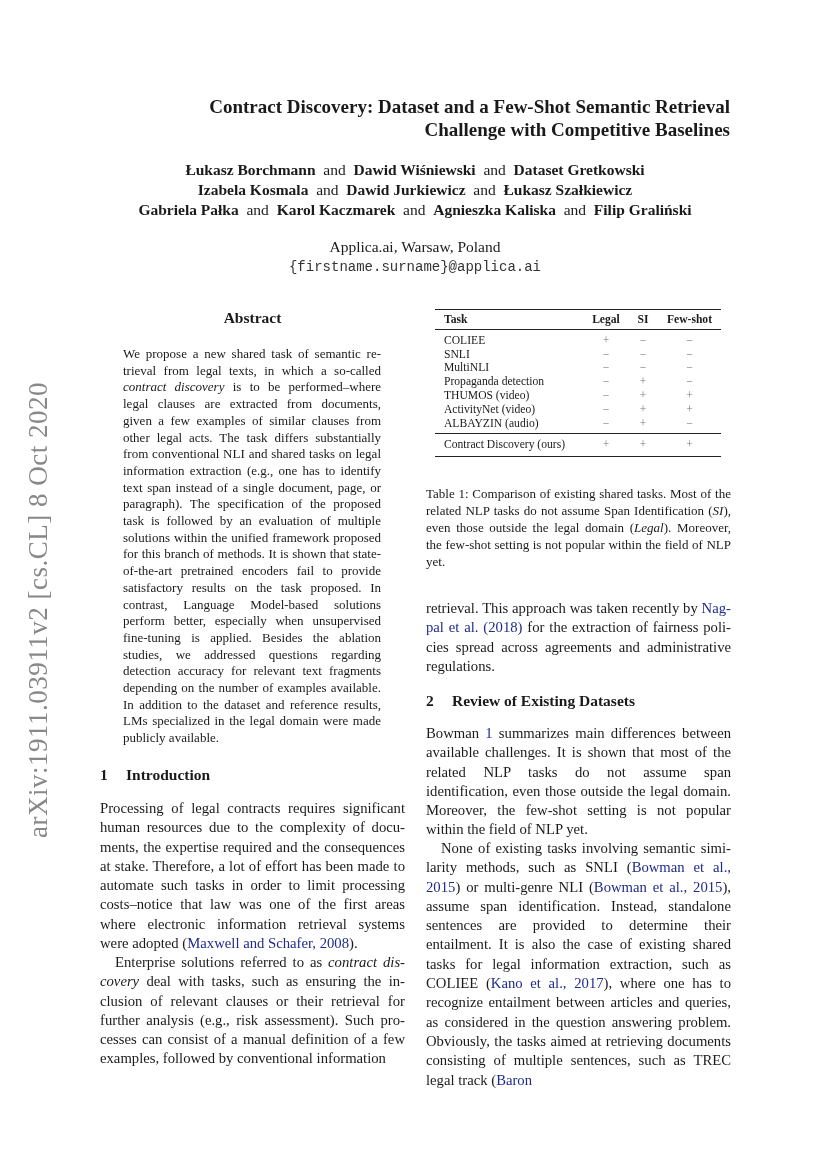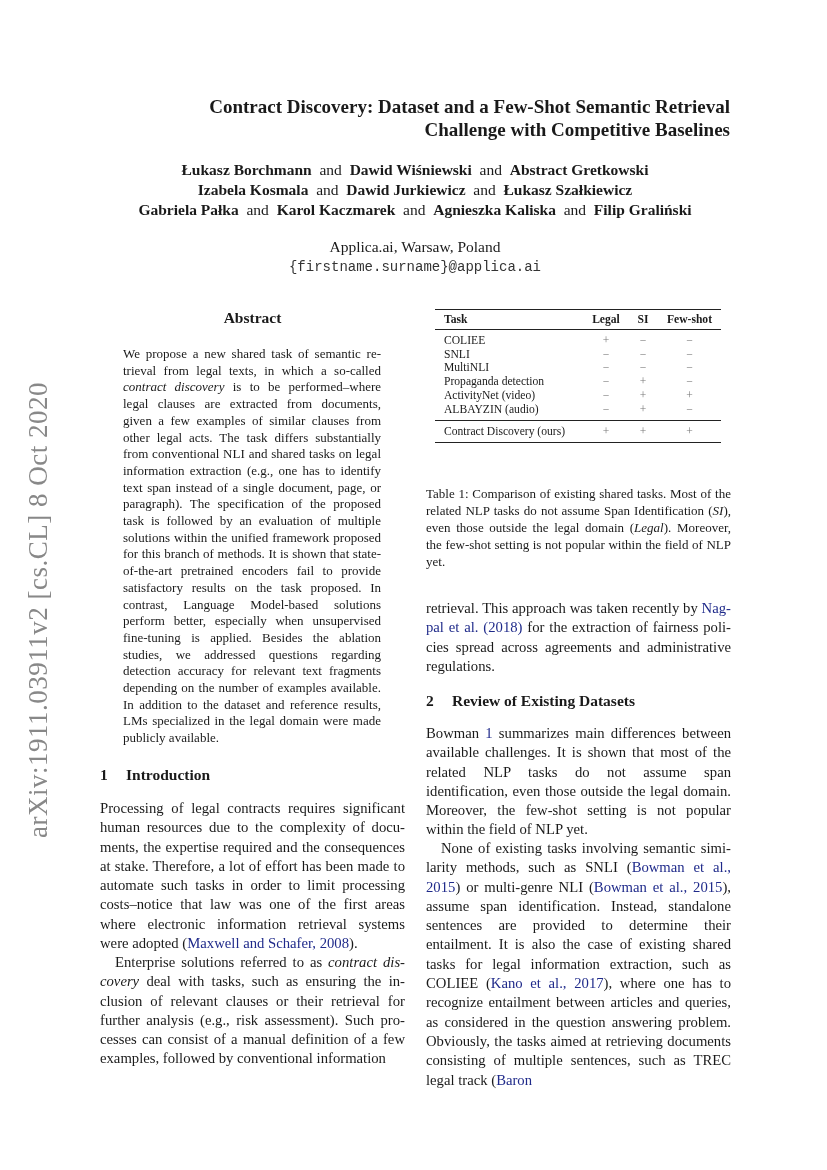--- a/index.html
+++ b/index.html
@@ -50,21 +50,21 @@
   <span>arXiv:1911.03911v2  [cs.CL]  8 Oct 2020</span>
 </div>
 
 <div class="abs title">
   <div>Contract Discovery: Dataset and a Few-Shot Semantic Retrieval</div>
   <div>Challenge with Competitive Baselines</div>
 </div>
 
 <div class="abs authors">
   <div>
-    <b>Łukasz Borchmann</b>&nbsp; <span>and</span> &nbsp;<b>Dawid Wiśniewski</b>&nbsp; <span>and</span> &nbsp;<b>Abstract Gretkowski</b>
+    <b>Łukasz Borchmann</b>&nbsp; <span>and</span> &nbsp;<b>Dawid Wiśniewski</b>&nbsp; <span>and</span> &nbsp;<b>Dataset Gretkowski</b>
   </div>
   <div>
     <b>Izabela Kosmala</b>&nbsp; <span>and</span> &nbsp;<b>Dawid Jurkiewicz</b>&nbsp; <span>and</span> &nbsp;<b>Łukasz Szałkiewicz</b>
   </div>
   <div>
     <b>Gabriela Pałka</b>&nbsp; <span>and</span> &nbsp;<b>Karol Kaczmarek</b>&nbsp; <span>and</span> &nbsp;<b>Agnieszka Kaliska</b>&nbsp; <span>and</span> &nbsp;<b>Filip Graliński</b>
   </div>
 </div>
 
 <div class="abs affil">
@@ -110,20 +110,26 @@
           <td class="mark">−</td>
           <td class="mark">−</td>
         </tr>
         <tr>
           <td class="task">Propaganda detection</td>
           <td class="mark">−</td>
           <td class="mark">+</td>
           <td class="mark">−</td>
         </tr>
         <tr>
+          <td class="task">THUMOS (video)</td>
+          <td class="mark">−</td>
+          <td class="mark">+</td>
+          <td class="mark">+</td>
+        </tr>
+        <tr>
           <td class="task">ActivityNet (video)</td>
           <td class="mark">−</td>
           <td class="mark">+</td>
           <td class="mark">+</td>
         </tr>
         <tr>
           <td class="task">ALBAYZIN (audio)</td>
           <td class="mark">−</td>
           <td class="mark">+</td>
           <td class="mark">−</td>

